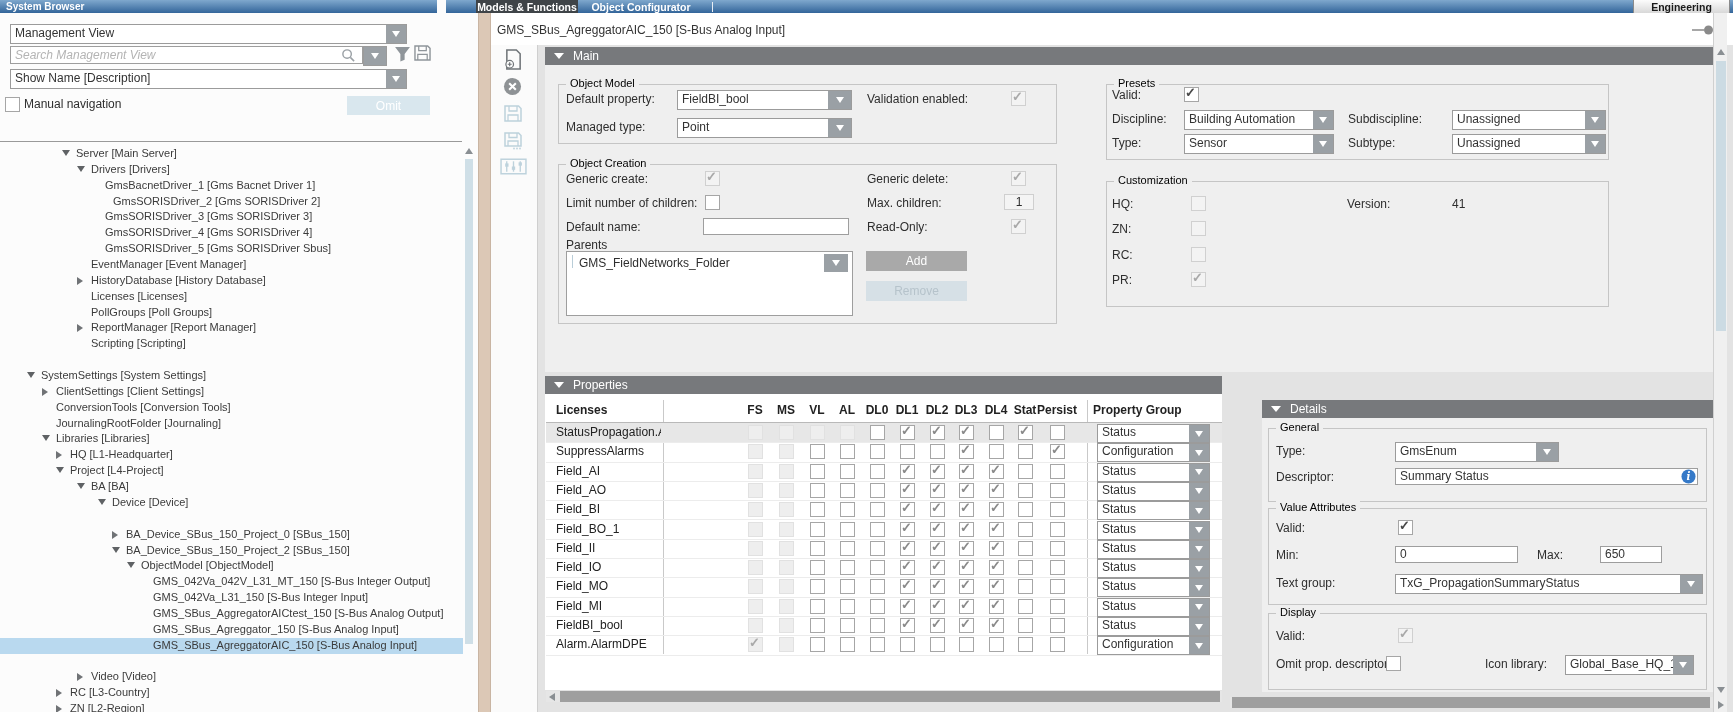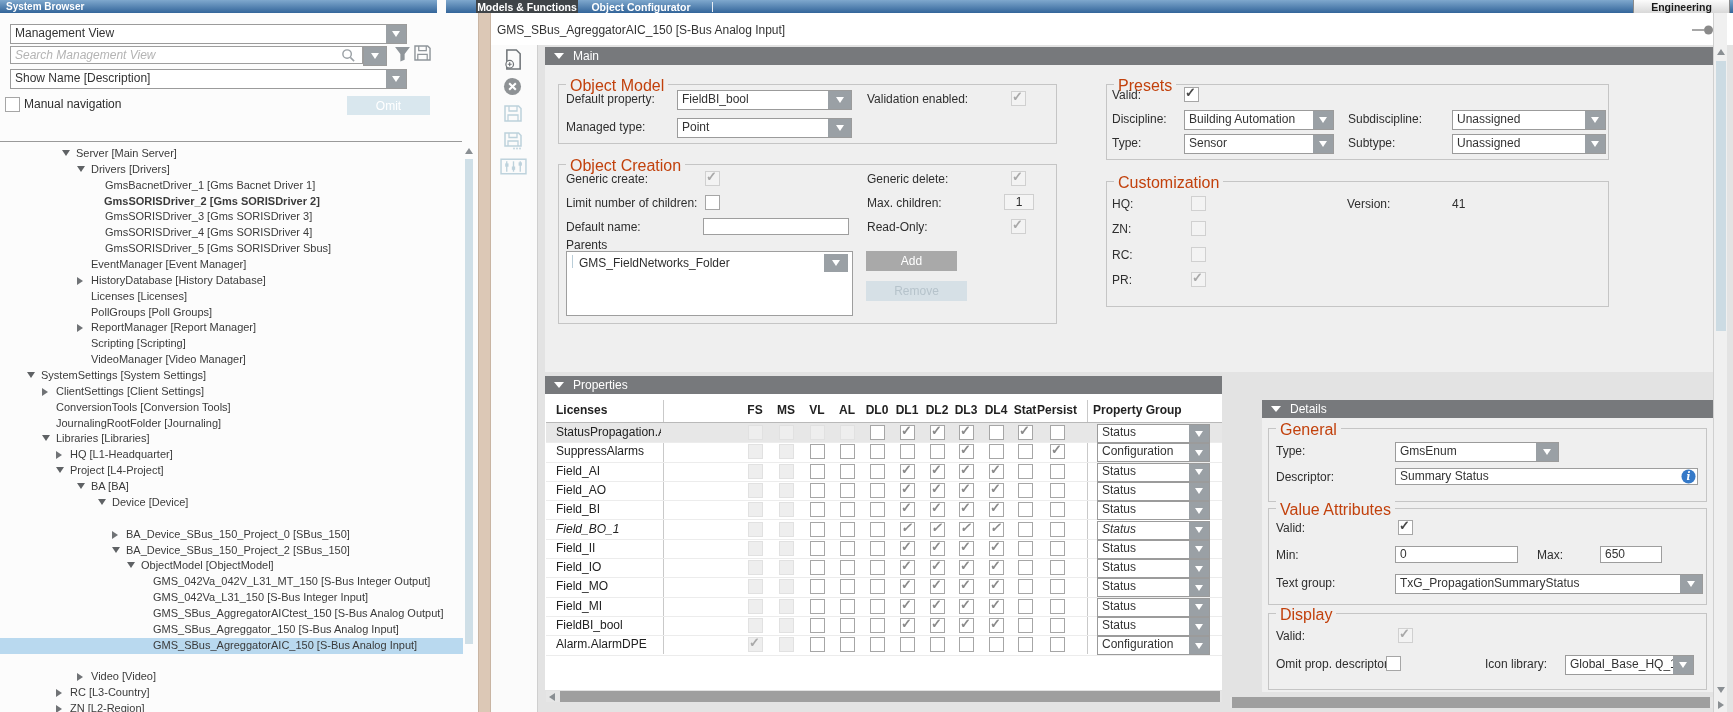--- a/index.html
+++ b/index.html
@@ -14,21 +14,21 @@
   .combo .carr::after{content:"";width:0;height:0;border-left:4.5px solid transparent;border-right:4.5px solid transparent;border-top:6px solid #fff}
   
   .cb{width:13px;height:13px;border:1px solid #a6a6a6;background:#fff;position:absolute}
   .cb.dis{border-color:#d0d0d0;background:#f3f3f3}
   .cb.flat{border-color:#e1e1e1;background:#eeeeee}
   .cb.chk::after{content:"✓";position:absolute;left:0;top:-3px;font-size:13px;font-weight:bold;color:#8a8a8a}
   .cb.dark.chk::after{color:#4a4a4a}
   .cb.dis.chk::after,.cb.flat.chk::after{color:#a9a9a9}
   
   .gbox{position:absolute;border:1px solid #c5c5c5}
-  .gleg{position:absolute;background:#efefef;padding:0 4px;font-size:16px;color:#c2410c;white-space:nowrap}
+  .gleg{position:absolute;background:#efefef;padding:0 4px;font-size:11px;color:#000000;white-space:nowrap}
   
   .sechdr{position:absolute;height:18px;background:#77797c;color:#fff;display:flex;align-items:center;padding-left:9px;gap:9px;font-size:12px}
   .sechdr .tri{width:0;height:0;border-left:5px solid transparent;border-right:5px solid transparent;border-top:6px solid #fff}
   
   .btn{position:absolute;display:flex;align-items:center;justify-content:center;font-size:12px}
   
   .tinput{position:absolute;border:1px solid #9e9e9e;background:#fff;font-size:12px;padding:0 4px;font-family:inherit;color:#333}
   input.tinput::placeholder{color:#b4b4b4;font-style:italic}
   .vline{position:absolute;width:1px;background:#cfcfcf}
   .hline{position:absolute;height:1px;background:#a9a9a9}
@@ -103,21 +103,21 @@
       <span class="tlabel" style="left: 76px;">Server [Main Server]</span>
     </div>
     <div class="trow" style="top: 15.86px;">
       <span class="tarr down" style="left: 77px;"></span>
       <span class="tlabel" style="left: 91px;">Drivers [Drivers]</span>
     </div>
     <div class="trow" style="top: 31.72px;">
       <span class="tlabel" style="left: 105px;">GmsBacnetDriver_1 [Gms Bacnet Driver 1]</span>
     </div>
     <div class="trow" style="top: 47.58px;">
-      <span class="tlabel" style="left: 104px; font-weight: bold;">GmsSORISDriver_2 [Gms SORISDriver 2]</span>
+      <span class="tlabel" style="left: 113px;">GmsSORISDriver_2 [Gms SORISDriver 2]</span>
     </div>
     <div class="trow" style="top: 63.44px;">
       <span class="tlabel" style="left: 105px;">GmsSORISDriver_3 [Gms SORISDriver 3]</span>
     </div>
     <div class="trow" style="top: 79.3px;">
       <span class="tlabel" style="left: 105px;">GmsSORISDriver_4 [Gms SORISDriver 4]</span>
     </div>
     <div class="trow" style="top: 95.16px;">
       <span class="tlabel" style="left: 105px;">GmsSORISDriver_5 [Gms SORISDriver Sbus]</span>
     </div>
@@ -133,23 +133,20 @@
     </div>
     <div class="trow" style="top: 158.6px;">
       <span class="tlabel" style="left: 91px;">PollGroups [Poll Groups]</span>
     </div>
     <div class="trow" style="top: 174.46px;">
       <span class="tarr right" style="left: 77px;"></span>
       <span class="tlabel" style="left: 91px;">ReportManager [Report Manager]</span>
     </div>
     <div class="trow" style="top: 190.32px;">
       <span class="tlabel" style="left: 91px;">Scripting [Scripting]</span>
-    </div>
-    <div class="trow" style="top: 206.18px;">
-      <span class="tlabel" style="left: 91px;">VideoManager [Video Manager]</span>
     </div>
     <div class="trow" style="top: 222.04px;">
       <span class="tarr down" style="left: 27px;"></span>
       <span class="tlabel" style="left: 41px;">SystemSettings [System Settings]</span>
     </div>
     <div class="trow" style="top: 237.9px;">
       <span class="tarr right" style="left: 42px;"></span>
       <span class="tlabel" style="left: 56px;">ClientSettings [Client Settings]</span>
     </div>
     <div class="trow" style="top: 253.76px;">
@@ -307,21 +304,21 @@
 <input class="tinput" style="left: 703px; top: 218px; width: 146px; height: 17px; box-sizing: border-box;">
 <span class="lbl" style="left:867px;top:220px">Read-Only:</span>
 <span class="cb dis chk" style="left:1011px;top:219px"></span>
 <span class="lbl" style="left:566px;top:238px">Parents</span>
 <div class="a" style="left:566px;top:251px;width:287px;height:65px;background:#fff;border:1px solid #9e9e9e;box-sizing:border-box"></div>
 <div class="vline" style="left:572px;top:255px;height:13px;background:#b9cdd8"></div>
 <span class="lbl" style="left:579px;top:256px">GMS_FieldNetworks_Folder</span>
 <div class="combo" style="left:824px;top:254px;width:24px;height:18px;border:none">
   <div class="carr" style="width:24px"></div>
 </div>
-<div class="btn" style="left:866px;top:251px;width:91px;height:20px;background:#a9a9a9;color:#fff">Add</div>
+<div class="btn" style="left:866px;top:251px;width:101px;height:20px;background:#a9a9a9;color:#fff">Add</div>
 <div class="btn" style="left:866px;top:281px;width:101px;height:20px;background:#d6e0e6;color:#b6c3cb">Remove</div>
 
 <div class="gbox" style="left:1106px;top:84px;width:501px;height:74px"></div>
 <span class="gleg" style="left:1114px;top:77px">Presets</span>
 <span class="lbl" style="left:1112px;top:88px">Valid:</span>
 <span class="cb dark chk" style="left:1184px;top:87px"></span>
 <span class="lbl" style="left:1112px;top:112px">Discipline:</span>
 <div class="combo" style="left:1184px;top:110px;width:148px">
   <div class="cval">Building Automation</div>
   <div class="carr"></div>
@@ -462,21 +459,21 @@
         <span class="cb chk" style="left: 384px; top: 2px;"></span>
         <span class="cb chk" style="left: 413px; top: 2px;"></span>
         <span class="cb chk" style="left: 443px; top: 2px;"></span>
         <span class="cb" style="left: 472px; top: 2px;"></span>
         <span class="cb" style="left: 504px; top: 2px;"></span>
         <div class="combo gcombo">
           <div class="cval">Status</div>
           <div class="carr"></div>
         </div>
       </div>
-      <div class="prow" style="top: 121.5px; font-style: italic;">
+      <div class="prow" style="top: 121.5px;">
         <div class="pname">Field_BO_1</div>
         <span class="cb flat" style="left: 202px; top: 2px;"></span>
         <span class="cb flat" style="left: 233px; top: 2px;"></span>
         <span class="cb" style="left: 264px; top: 2px;"></span>
         <span class="cb" style="left: 294px; top: 2px;"></span>
         <span class="cb" style="left: 324px; top: 2px;"></span>
         <span class="cb chk" style="left: 354px; top: 2px;"></span>
         <span class="cb chk" style="left: 384px; top: 2px;"></span>
         <span class="cb chk" style="left: 413px; top: 2px;"></span>
         <span class="cb chk" style="left: 443px; top: 2px;"></span>

